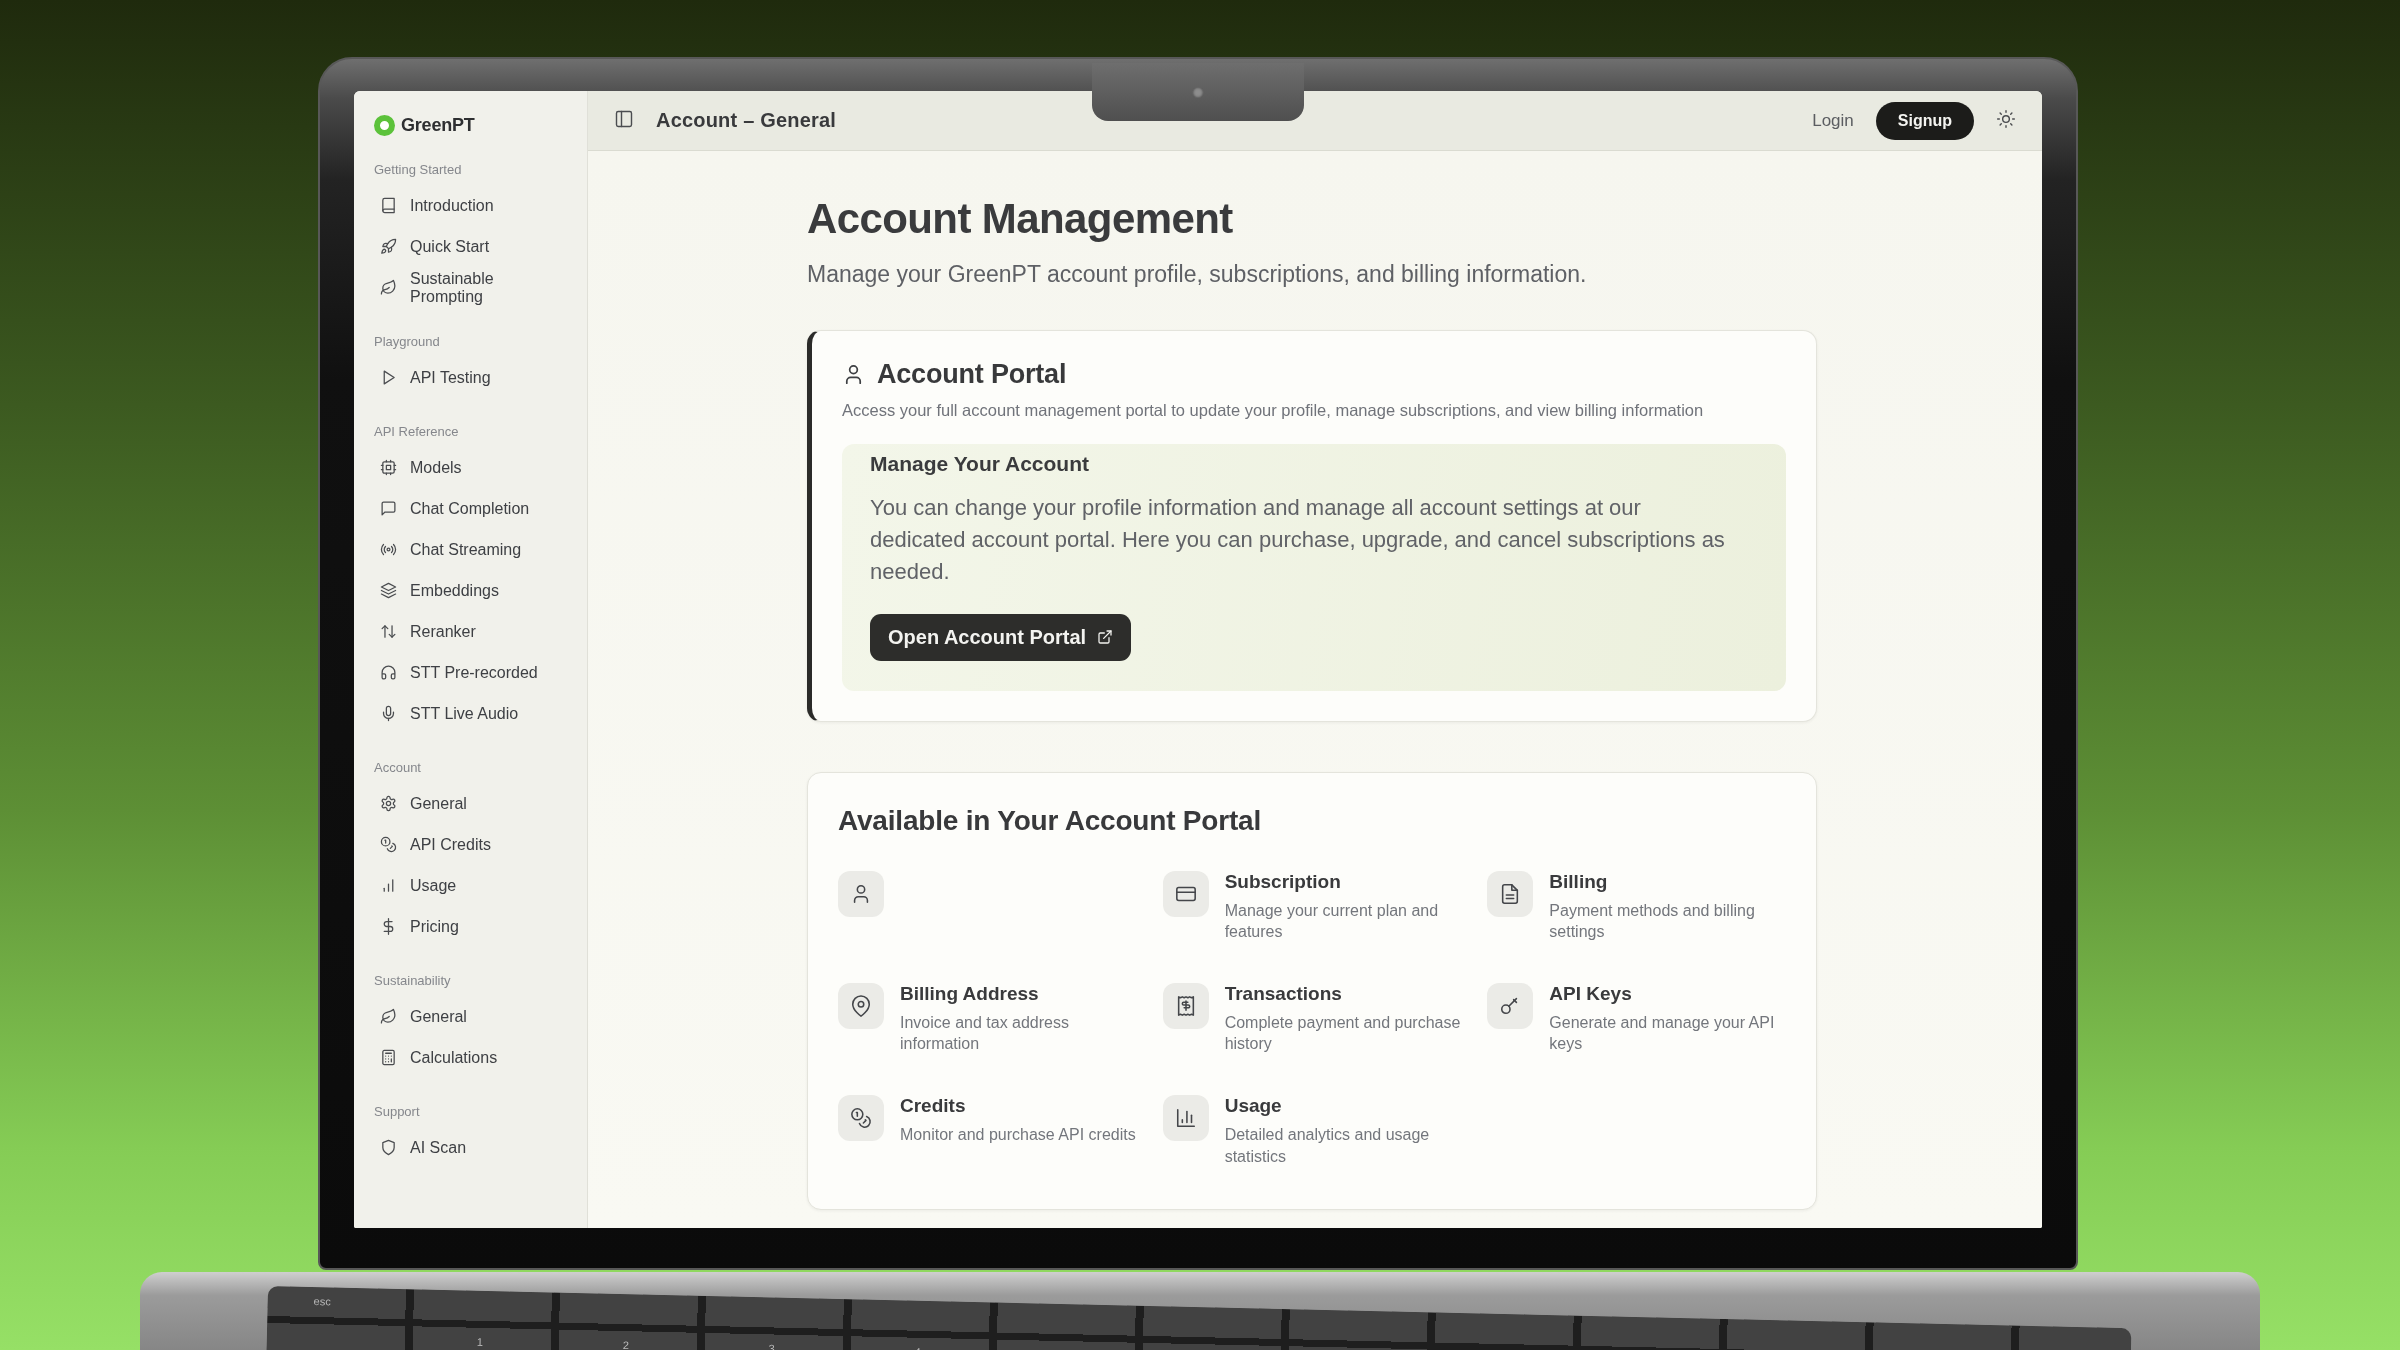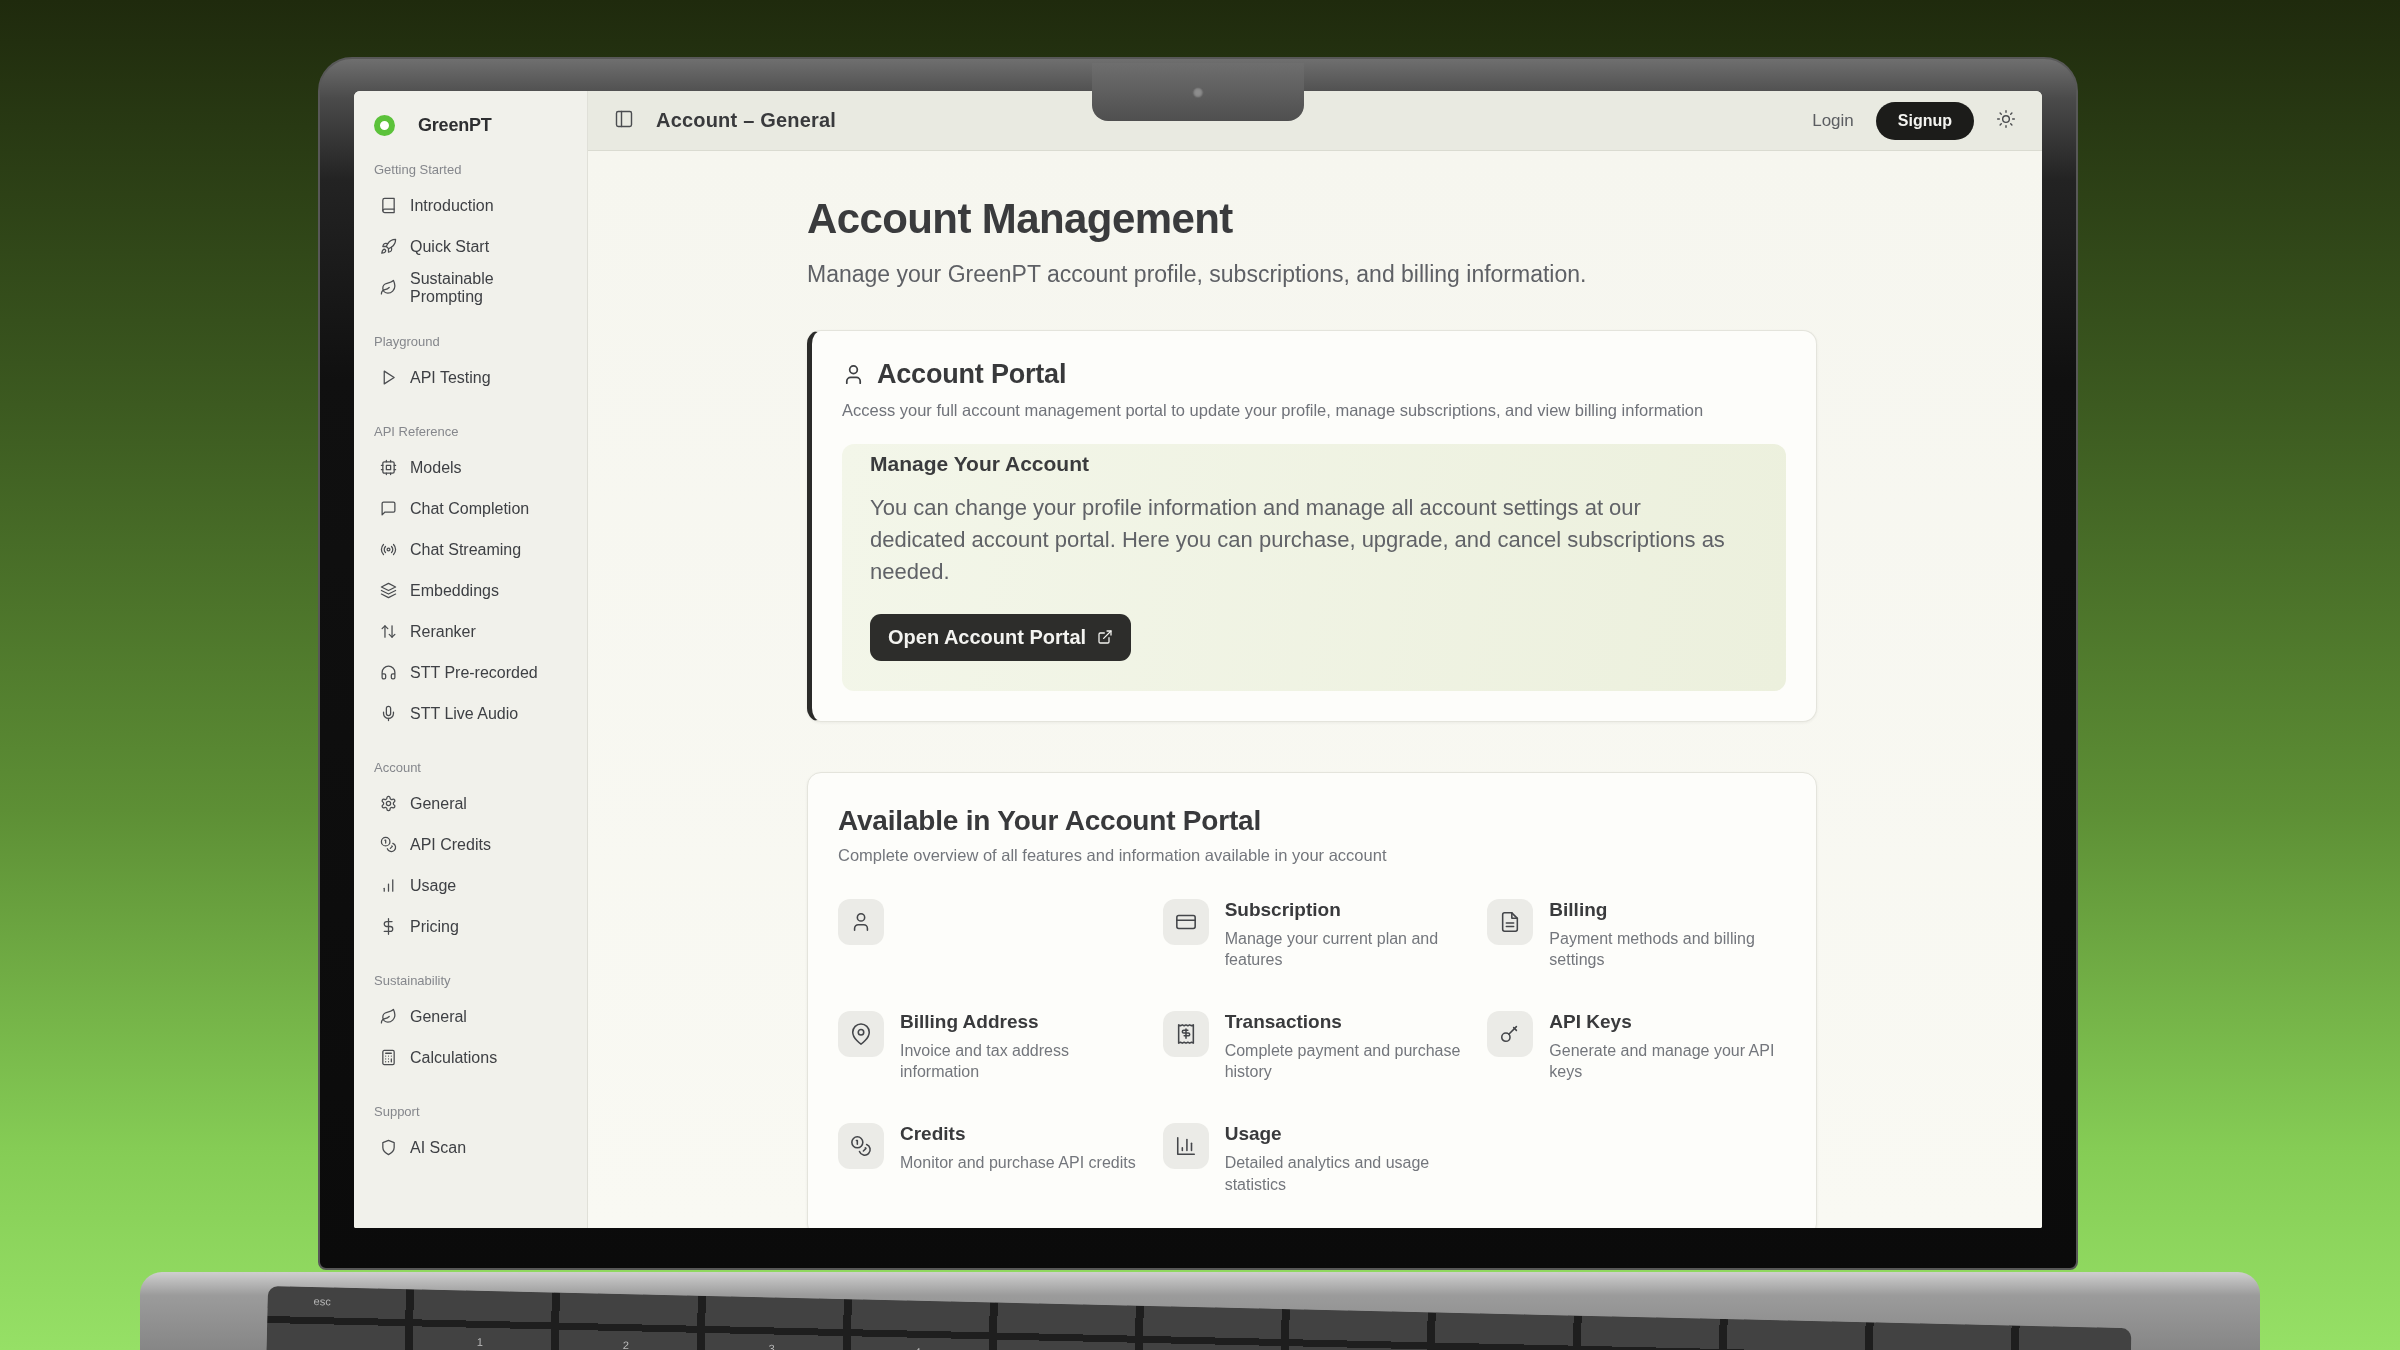--- a/index.html
+++ b/index.html
@@ -28,21 +28,21 @@
     background-color:#3d3d3d;
     background-image:
       repeating-linear-gradient(180deg, rgba(0,0,0,0) 0 30px, #1e1e1e 30px 37px),
       repeating-linear-gradient(90deg, #424242 0 138px, #1e1e1e 138px 146px);
     border-radius:10px; transform:rotate(1.3deg); transform-origin:left top; }
   .key-label { position:absolute; font-size:11px; color:#b9b9b9; }
 
   
   .sidebar { width:234px; flex:0 0 234px; background:#f1f1eb; border-right:1px solid #e0e0d8;
     padding-top:24px; overflow:hidden; }
-  .logo-row { display:flex; align-items:flex-start; gap:23px; padding:0 20px; margin-bottom:14px; }
+  .logo-row { display:flex; align-items:flex-start; gap:6px; padding:0 20px; margin-bottom:14px; }
   .logo-ring { width:21px; height:21px; border-radius:50%; border:6px solid #5cc23a;
     background:#fff; }
   .logo-text { font-size:18px; font-weight:800; color:#2e2f31; letter-spacing:-0.2px; }
   .nav-section { margin-top:26px; }
   .nav-label { font-size:13px; color:#85878c; padding:0 20px; margin-bottom:8px; }
   .nav-item { display:flex; align-items:center; gap:13px; height:41px; padding:0 26px;
     cursor:pointer; }
   .nav-item svg { width:17px; height:17px; stroke:#4b4d50; fill:none;
     stroke-width:1.8; stroke-linecap:round; stroke-linejoin:round; flex:0 0 17px; }
   .nav-item span.lbl { font-size:16px; color:#3e4044; }
@@ -316,21 +316,20 @@
                       <path d="M18 13v6a2 2 0 0 1-2 2H5a2 2 0 0 1-2-2V8a2 2 0 0 1 2-2h6"></path>
                       <polyline points="15 3 21 3 21 9"></polyline>
                       <line x1="10" y1="14" x2="21" y2="3"></line>
                     </svg>
                 </div>
               </div>
             </section>
 
             <section class="card card-features">
               <div class="cf-title">Available in Your Account Portal</div>
-              <div class="cf-sub">Complete overview of all features and information available in your account</div>
               <div class="feat-grid">
 
                 <div class="feat">
                   <span class="feat-ic">
                       <svg viewBox="0 0 24 24">
                         <path d="M19 21v-2a4 4 0 0 0-4-4H9a4 4 0 0 0-4 4v2"></path>
                         <circle cx="12" cy="7" r="4"></circle>
                       </svg>
                     </span>
                 </div>

